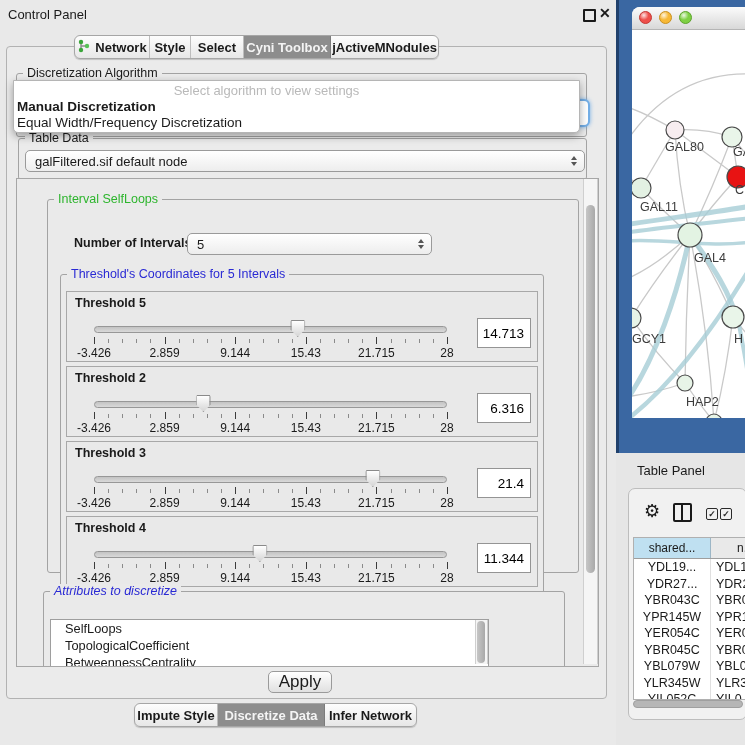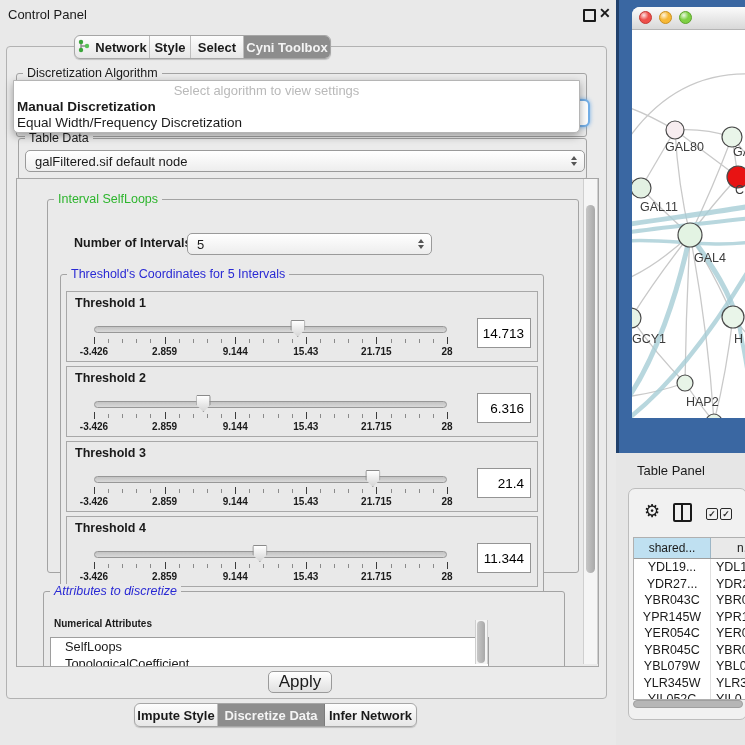--- a/index.html
+++ b/index.html
@@ -57,21 +57,21 @@
   .slider{position:absolute;left:27px;top:28px;width:353px;height:40px;}
   .track{position:absolute;left:0;right:0;top:6px;height:7px;border-radius:4px;border:1px solid #979797;
          background:linear-gradient(#c3c3c3,#d9d9d9);box-sizing:border-box;}
   .thumb{position:absolute;top:0;width:15px;height:17px;transform:translateX(-50%);
          background:linear-gradient(#ffffff,#d6d6d6);border:1px solid #8a8a8a;box-sizing:border-box;
          clip-path:polygon(8% 0,92% 0,100% 10%,100% 55%,50% 100%,0 55%,0 10%);}
   .ticks{position:absolute;left:0;right:0;top:16px;height:10px;}
   .tick{position:absolute;width:1px;top:3px;height:4px;background:#8a8a8a;}
   .tick.major{top:1px;height:7px;background:#3c3c3c;}
   .tick-labels{position:absolute;left:0;right:0;top:26px;height:12px;}
-  .tick-label{position:absolute;transform:translateX(-50%);font-size:10px;font-weight:bold;color:#1a1a1a;white-space:nowrap;}
+  .tick-label{position:absolute;transform:translateX(-50%);font-size:12px;font-weight:normal;color:#1a1a1a;white-space:nowrap;}
   .value-box{position:absolute;right:6px;top:26px;width:54px;height:30px;background:#fff;border:1px solid #949494;
          font-family:"Liberation Sans",sans-serif;font-size:13.5px;text-align:right;padding-right:6px;box-sizing:border-box;}
 
   
   .attr-list{background:#fff;border:1px solid #9e9e9e;overflow:hidden;}
   .attr-item{height:17px;line-height:17px;font-size:12.8px;padding-left:14px;white-space:nowrap;}
 
   .btn{background:linear-gradient(#ffffff,#e0e0e0);border:1px solid #9a9a9a;border-radius:5px;
        font-size:17px;display:flex;align-items:center;justify-content:center;margin-left:20px;}
 
@@ -128,20 +128,23 @@
       </div>
       <div class="tab" style="width: 40px;">
         <span>Style</span>
       </div>
       <div class="tab" style="width: 52px;">
         <span>Select</span>
       </div>
       <div class="tab selected" style="width: 86px;">
         <span>Cyni Toolbox</span>
       </div>
+      <div class="tab" style="width: 107px;">
+        <span>jActiveMNodules</span>
+      </div>
     </div>
 
   <div class="abs main-panel"></div>
 
   <div class="abs fieldset" style="left:16px;top:73px;width:569px;height:62px;">
     <span class="legend">Discretization Algorithm</span>
   </div>
   <div class="abs focus-combo"></div>
 
   <div class="abs popup">
@@ -174,21 +177,21 @@
         <span class="arrows">
             <div class="arr-up"></div>
             <div class="arr-down"></div>
           </span>
       </div>
 
       <div class="fieldset" style="position:absolute;left:12px;top:74px;width:482px;height:318px;background:#eaeaea;">
         <span class="legend blue" style="background:#eaeaea;">Threshold's Coordinates for 5 Intervals</span>
         <div>
             <div class="threshold-panel" style="top: 16px;">
-    <div class="th-label">Threshold 1</div>
+    <div class="th-label">Threshold 5</div>
     <div class="slider">
       <div class="track"></div>
       <div class="ticks">
                   <div class="tick major" style="left: 0%;"></div>
                   <div class="tick" style="left: 4%;"></div>
                   <div class="tick" style="left: 8%;"></div>
                   <div class="tick" style="left: 12%;"></div>
                   <div class="tick" style="left: 16%;"></div>
                   <div class="tick major" style="left: 20%;"></div>
                   <div class="tick" style="left: 24%;"></div>
@@ -356,21 +359,21 @@
     </div>
     <input class="value-box" readonly="" value="11.344" style="">
   </div>
           </div>
       </div>
     </div>
 
     <div class="fieldset" style="position:absolute;left:26px;top:412px;width:520px;height:80px;background:#eaeaea;">
       <span class="legend blue" style="background:#eaeaea;font-style:italic;">Attributes to discretize</span>
       <div style="position:absolute;left:10px;top:26px;font-size:10px;font-weight:bold;">Numerical Attributes</div>
-      <div class="attr-list" style="position:absolute;left:6px;top:45px;width:437px;height:46px;">
+      <div class="attr-list" style="position:absolute;left:6px;top:27px;width:437px;height:46px;">
           <div class="attr-item">SelfLoops</div>
           <div class="attr-item">TopologicalCoefficient</div>
           <div class="attr-item">BetweennessCentrality</div>
         </div>
       <div class="vtrack" style="position:absolute;left:431px;top:28px;width:11px;height:44px;">
         <div class="vthumb" style="position:absolute;left:1px;top:1px;width:8px;height:42px;"></div>
       </div>
     </div>
   </div>
 

